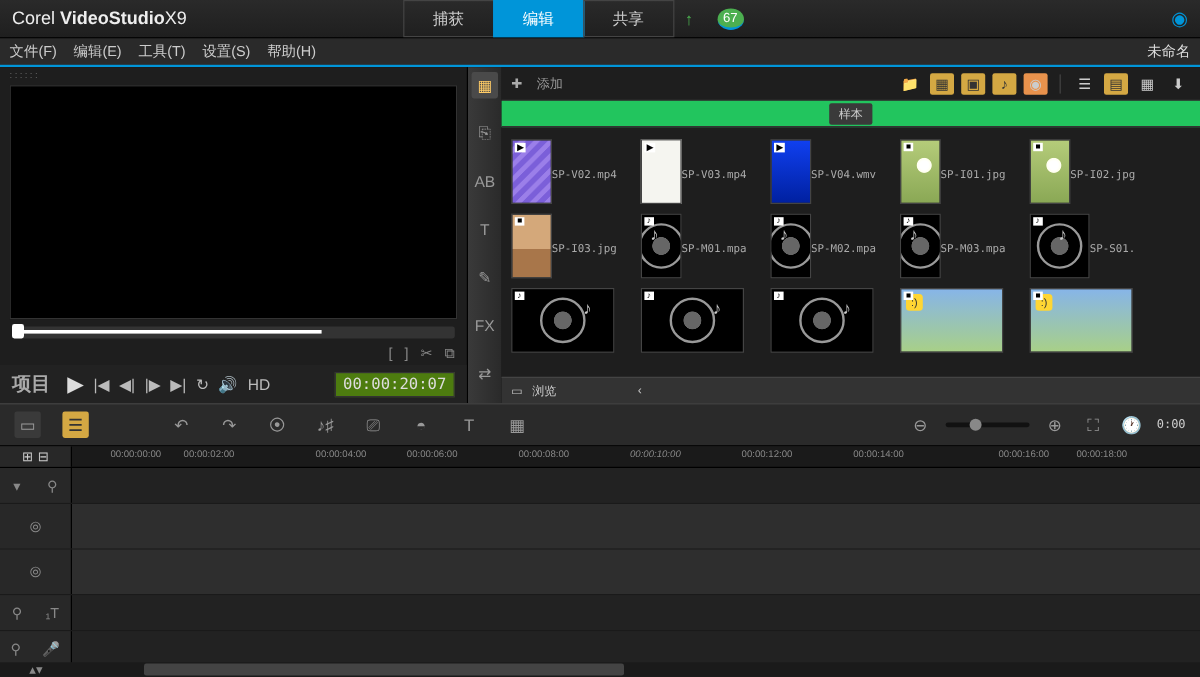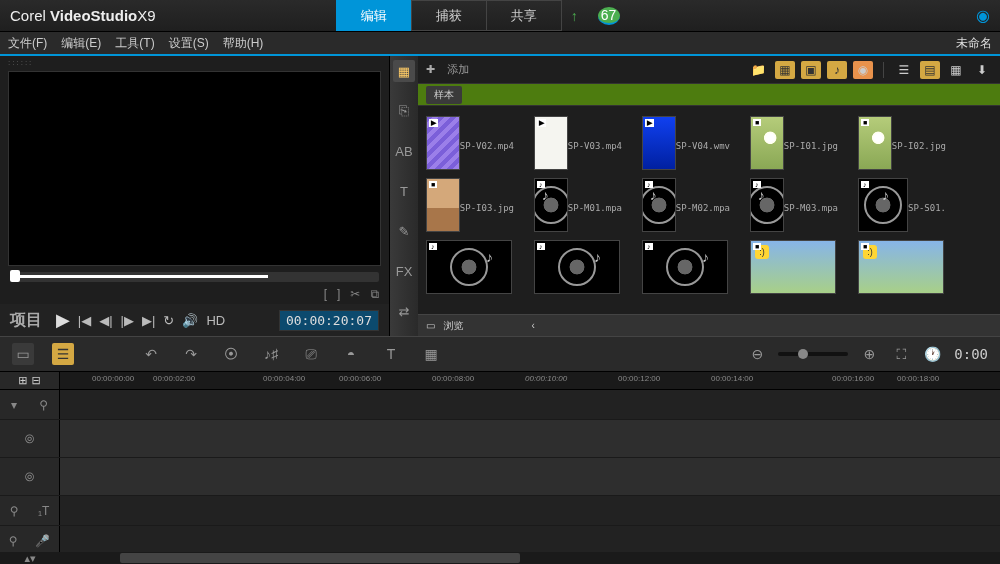--- a/index.html
+++ b/index.html
@@ -3,40 +3,40 @@
 <meta charset="utf-8">
 <style>
 * { margin: 0; padding: 0; box-sizing: border-box; font-family: "Microsoft YaHei", Arial, sans-serif; }
 body { background: #1a1a1a; color: #ccc; width: 1000px; height: 564px; overflow: hidden; font-size: 11px; }
 .titlebar { height: 32px; background: linear-gradient(#2a2a2a,#1f1f1f); display: flex; align-items: center; padding: 0 10px; border-bottom: 1px solid #000; }
 .app-title { font-size: 15px; color: #eee; font-weight: 300; }
 .app-title b { font-weight: bold; }
 .top-tabs { display: flex; margin-left: 180px; height: 100%; }
 .top-tab { padding: 0 24px; display: flex; align-items: center; color: #ccc; cursor: pointer; border: 1px solid #444; margin-right: -1px; font-size: 13px; }
 .top-tab.active { background: #0095d9; color: #fff; border-color: #0095d9; }
-.badge { margin-left: 20px; background: #4caf50; color: #fff; border-radius: 50%; width: 22px; height: 18px; display: flex; align-items: center; justify-content: center; font-size: 14px; border-bottom: 2px solid #0095d9; }
+.badge { margin-left: 20px; background: #4caf50; color: #fff; border-radius: 50%; width: 22px; height: 18px; display: flex; align-items: center; justify-content: center; font-size: 11px; border-bottom: 2px solid #0095d9; }
 .upload-icon{color:#4caf50;margin-left:10px;font-size:14px;}
 .globe { margin-left: auto; color: #0095d9; font-size: 16px; }
 .menubar { height: 24px; background: #2a2a2a; display: flex; align-items: center; padding: 0 8px; gap: 14px; font-size: 12px; border-bottom: 2px solid #0095d9;}
 .menubar span { cursor: pointer; }
 .project-name { margin-left: auto; color: #ddd; }
 
 .main-area { display: flex; height: 280px; background: #111; }
 .preview-pane { width: 390px; display: flex; flex-direction: column; background: #1e1e1e; border-right: 1px solid #000;}
 .preview-dots{font-size:8px;color:#666;padding:2px 8px;letter-spacing:2px;}
 .preview-video { flex: 1; background: #000; margin: 2px 8px; border: 1px solid #333; }
 .preview-scrub { height: 10px; margin: 4px 10px 2px; position: relative; background: #333; border-radius: 2px;}
 .preview-scrub .track{position:absolute;left:0;top:3px;width:70%;height:3px;background:#fff;}
 .preview-scrub .handle{position:absolute;left:0;top:-2px;width:10px;height:12px;background:#fff;border-radius:2px;}
 .preview-tools{height:20px;display:flex;justify-content:flex-end;align-items:center;gap:10px;padding:0 10px;font-size:12px;color:#888;}
 .preview-controls { height: 32px; display: flex; align-items: center; padding: 0 10px; gap: 8px; background:#222;}
 .pc-label{font-size:16px;color:#aaa;margin-right:6px;font-weight:bold;}
 .pc-btn { color: #bbb; font-size: 13px; cursor: pointer; }
 .pc-play{color:#ddd;font-size:18px;}
-.timecode { margin-left: auto; font-family: monospace; font-size: 13px; color: #ddd; background: #0c4a6e; padding: 2px 6px; border: 1px solid #333;}
+.timecode { margin-left: auto; font-family: monospace; font-size: 13px; color: #ddd; background: #4d7c0f; padding: 2px 6px; border: 1px solid #333;}
 
 .vert-tabs { width: 28px; background: linear-gradient(to right,#3a3a3a,#2a2a2a); display: flex; flex-direction: column; align-items: center; padding-top: 4px; gap: 18px; font-size: 13px; color: #999;}
 .vt{cursor:pointer;width:22px;height:22px;display:flex;align-items:center;justify-content:center;}
 .vt.active { background: #4a4a4a; color:#ffcc66; border-radius:2px;}
 
 .library { flex: 1; display: flex; flex-direction: column; background: #1e1e1e; }
 .lib-header { height: 28px; display: flex; align-items: center; padding: 0 8px; gap: 12px;border-bottom:1px solid #333;}
 .lib-folder-select{background:#3a3a3a;padding:2px 8px;border-radius:2px;font-size:10px;}
 .lib-toolbar{margin-left:auto;display:flex;gap:6px;align-items:center;}
 .lib-tb-btn{width:20px;height:18px;display:flex;align-items:center;justify-content:center;cursor:pointer;font-size:12px;color:#ccc;}
@@ -52,21 +52,21 @@
 .lib-footer { height: 22px; background: #333; display: flex; align-items: center; padding: 0 8px; gap: 8px; font-size: 10px;border-top:1px solid #444;}
 
 .timeline-area { height: 228px; background: #252525; display: flex; flex-direction: column;}
 .tl-toolbar { height: 36px; display: flex; align-items: center; padding: 0 12px; gap: 18px; background: #2a2a2a; border-bottom:1px solid #000;border-top:1px solid #444;}
 .tl-btn { width: 22px; height: 22px; display: flex; align-items: center; justify-content: center; color: #999; cursor: pointer; font-size: 14px;}
 .tl-btn.active{background:#d4a843;color:#333;border-radius:2px;}
 .tl-btn.dark{background:#3a3a3a;border-radius:2px;}
 .tl-toolbar-right{margin-left:auto;display:flex;align-items:center;gap:10px;}
 .zoom-slider{width:70px;height:4px;background:#111;border-radius:2px;position:relative;}
 .zoom-slider .knob{position:absolute;left:20px;top:-3px;width:10px;height:10px;background:#888;border-radius:50%;}
-.tl-time-extra{font-family:monospace;font-size:14px;color:#ccc;}
+.tl-time-extra{font-family:monospace;font-size:10px;color:#ccc;}
 
 .tl-ruler{height:18px;background:#1a1a1a;display:flex;border-bottom:1px solid #000;}
 .tl-left-gutter{width:60px;flex-shrink:0;background:#282828;display:flex;align-items:center;justify-content:center;gap:4px;border-right:1px solid #000;}
 .tl-ruler-ticks{flex:1;position:relative;font-family:monospace;font-size:8px;color:#888;}
 .tick{position:absolute;top:2px;}
 
 .tl-tracks{flex:1;overflow:hidden;}
 .track-row{display:flex;height:30px;border-bottom:1px solid #1a1a1a;}
 .track-row.tall{height:38px;}
 .track-label{width:60px;flex-shrink:0;background:#282828;display:flex;align-items:center;justify-content:space-around;border-right:1px solid #000;color:#888;font-size:12px;}
@@ -88,22 +88,22 @@
 .th-smiley::before{content:":)";position:absolute;left:4px;top:4px;background:#ffd633;width:14px;height:14px;border-radius:3px;text-align:center;line-height:14px;font-size:9px;color:#333;}
 </style>
 </head>
 <body>
 
 <div class="titlebar">
   <div class="app-title">
     <span>Corel</span> <b>VideoStudio</b><span>X9</span>
   </div>
   <div class="top-tabs">
+    <div class="top-tab">捕获</div>
     <div class="top-tab active">编辑</div>
-    <div class="top-tab">捕获</div>
     <div class="top-tab">共享</div>
   </div>
   <div class="upload-icon">↑</div>
   <div class="badge">67</div>
   <div class="globe">◉</div>
 </div>
 
 <div class="menubar">
   <span>文件(F)</span>
   <span>编辑(E)</span>
@@ -162,21 +162,21 @@
         <div class="lib-tb-btn yellow">▣</div>
         <div class="lib-tb-btn yellow">♪</div>
         <div class="lib-tb-btn orange">◉</div>
         <div class="lib-sep"></div>
         <div class="lib-tb-btn">☰</div>
         <div class="lib-tb-btn yellow">▤</div>
         <div class="lib-tb-btn">▦</div>
         <div class="lib-tb-btn">⬇</div>
       </div>
     </div>
-    <div class="lib-header" style="height:22px;background:#4d7c0f;">
+    <div class="lib-header" style="height:22px;background:#22c55e;justify-content:center;">
       <div class="lib-folder-select">样本</div>
     </div>
     <div class="lib-grid" id="lib-grid">
         <div class="lib-item">
           <div class="thumb th-purple">
             <span class="tag">▶</span>
           </div>
           <div class="name">SP-V02.mp4</div>
         </div>
         <div class="lib-item">

